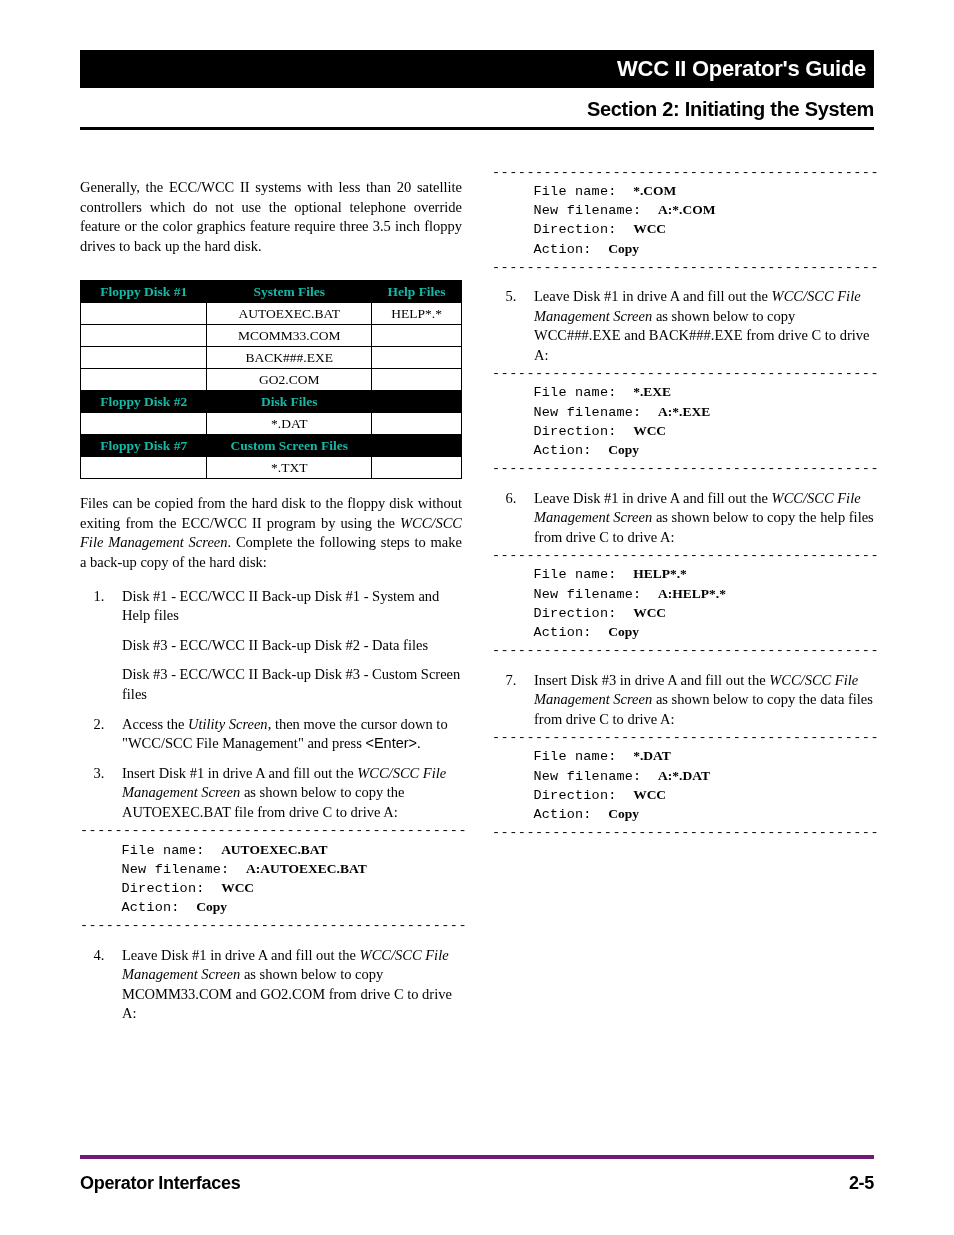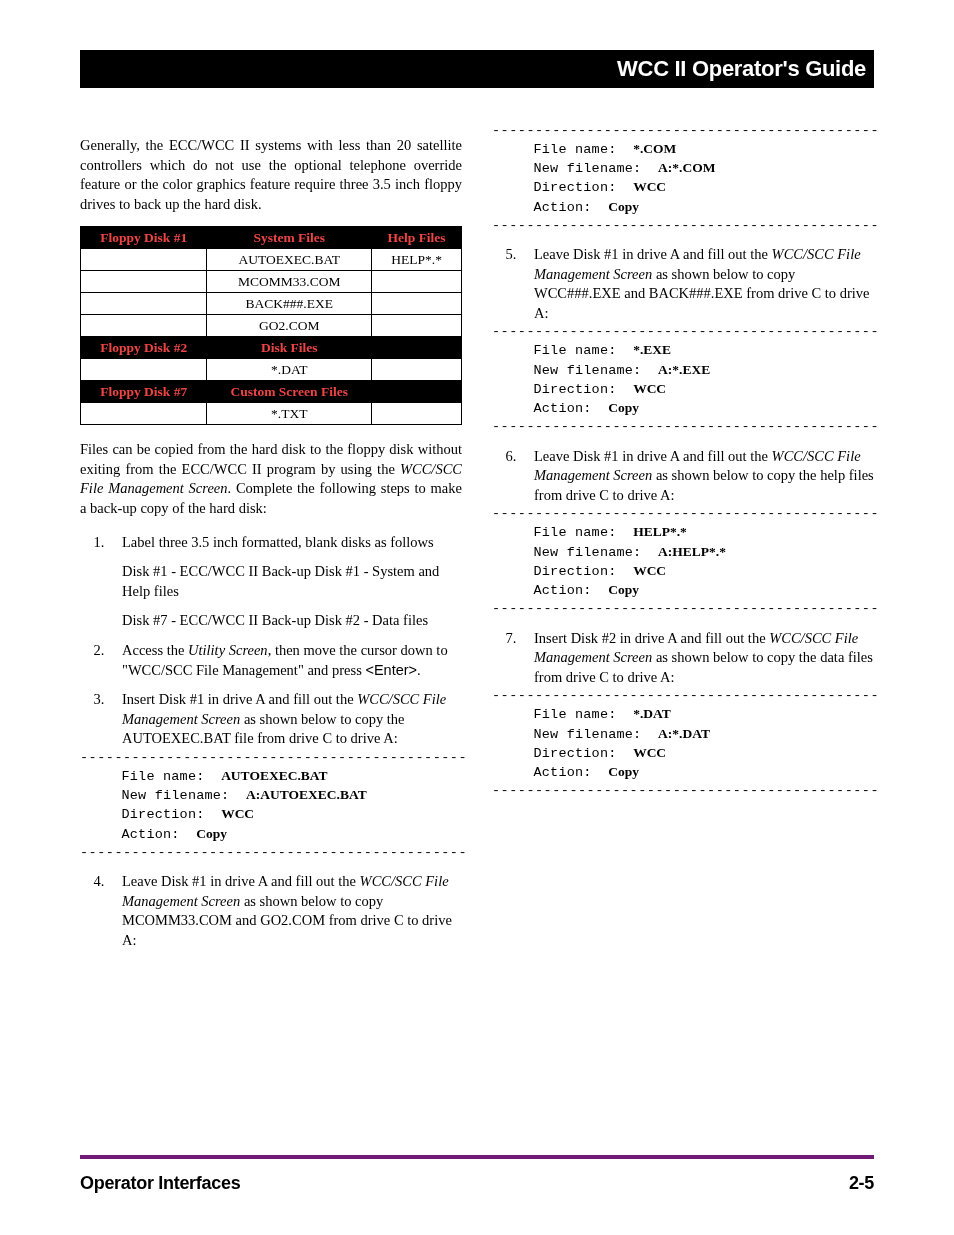--- a/index.html
+++ b/index.html
@@ -45,38 +45,38 @@
   .columns {
     display: flex;
     gap: 30px;
     margin-top: 34px;
     flex: 1;
   }
   .col {
     flex: 1;
     min-width: 0;
   }
-  .intro { text-align: justify; margin-bottom: 12px; }
+  .intro { text-align: justify; margin-bottom: 24px; }
   table.disk-table {
     border-collapse: collapse;
     width: 100%;
     font-size: 13.5px;
     margin-bottom: 14px;
   }
   table.disk-table th, table.disk-table td {
     border: 1px solid #000;
     padding: 1px 6px;
     text-align: center;
     vertical-align: middle;
     height: 19px;
   }
   table.disk-table th,
   table.disk-table tr.hdrrow td {
     background: #000;
-    color: #ef4444;
+    color: #14b8a6;
     font-weight: bold;
   }
   .after-table { text-align: justify; }
   .italic { font-style: italic; }
   .monokey { font-family: Arial, Helvetica, sans-serif; font-weight: 400; }
   ol.steps {
     padding-left: 28px;
     margin: 4px 0 0 0;
   }
   ol.steps > li {
@@ -105,20 +105,21 @@
     font-size: 18px;
     letter-spacing: -0.3px;
   }
 </style>
 </head>
 <body>
 
 <div class="page">
 
   <div class="header-black">WCC II Operator's Guide</div>
+  <div class="section-title">Section 2:  Initiating the System</div>
 
   <div class="columns">
 
     <div class="col">
 
       <p class="intro">Generally, the ECC/WCC II systems with less than 20 satellite controllers which do not use the optional telephone override feature or the color graphics feature require three 3.5 inch floppy drives to back up the hard disk.</p>
 
       <table class="disk-table">
         <tbody id="disk-table-body">
             <tr class="hdrrow">
@@ -168,23 +169,23 @@
             </tr>
           </tbody>
       </table>
 
       <p class="after-table">
         <span>Files can be copied from the hard disk to the floppy disk without exiting from the ECC/WCC II program by using the </span><span class="italic">WCC/SCC File Management Screen</span><span>. Complete the following steps to make a back-up copy of the hard disk:</span>
       </p>
 
       <ol class="steps">
         <li>
-          <span>Label three 3.5 inch formatted, blank disks as follows</span>
           <p>Disk #1 - ECC/WCC II Back-up Disk #1 - System and Help files</p>
-          <p>Disk #7 - ECC/WCC II Back-up Disk #2 - Data files</p>
+          <p>Disk #3 - ECC/WCC II Back-up Disk #2 - Data files</p>
+          <p>Disk #3 - ECC/WCC II Back-up Disk #3 - Custom Screen files</p>
         </li>
         <li>
           <span>Access the </span><span class="italic">Utility Screen</span><span>, then move the cursor down to "WCC/SCC File Management" and press </span><span class="monokey">&lt;Enter&gt;</span><span>.</span>
         </li>
         <li>
           <span>Insert Disk #1 in drive A and fill out the </span><span class="italic">WCC/SCC File Management Screen</span><span> as shown below to copy the AUTOEXEC.BAT file from drive C to drive A:</span>
           <div class="screen-block" id="sb3" style="margin-left: -42px;"><span class="sb-line dashes">---------------------------------------------</span><span class="sb-line"></span><span class="sb-line"><span class="lbl">     File name:  </span><span class="val">AUTOEXEC.BAT</span></span><span class="sb-line"><span class="lbl">     New filename:  </span><span class="val">A:AUTOEXEC.BAT</span></span><span class="sb-line"><span class="lbl">     Direction:  </span><span class="val">WCC</span></span><span class="sb-line"><span class="lbl">     Action:  </span><span class="val">Copy</span></span><span class="sb-line dashes">---------------------------------------------</span></div>
         </li>
         <li>
           <span>Leave Disk #1 in drive A and fill out the </span><span class="italic">WCC/SCC File Management Screen</span><span> as shown below to copy MCOMM33.COM and GO2.COM from drive C to drive A:</span>
@@ -199,21 +200,21 @@
       <ol class="steps" start="5">
         <li>
           <span>Leave Disk #1 in drive A and fill out the </span><span class="italic">WCC/SCC File Management Screen</span><span> as shown below to copy WCC###.EXE and BACK###.EXE from drive C to drive A:</span>
           <div class="screen-block" id="sb5" style="margin-left: -42px;"><span class="sb-line dashes">---------------------------------------------</span><span class="sb-line"></span><span class="sb-line"><span class="lbl">     File name:  </span><span class="val">*.EXE</span></span><span class="sb-line"><span class="lbl">     New filename:  </span><span class="val">A:*.EXE</span></span><span class="sb-line"><span class="lbl">     Direction:  </span><span class="val">WCC</span></span><span class="sb-line"><span class="lbl">     Action:  </span><span class="val">Copy</span></span><span class="sb-line dashes">---------------------------------------------</span></div>
         </li>
         <li>
           <span>Leave Disk #1 in drive A and fill out the </span><span class="italic">WCC/SCC File Management Screen</span><span> as shown below to copy the help files from drive C to drive A:</span>
           <div class="screen-block" id="sb6" style="margin-left: -42px;"><span class="sb-line dashes">---------------------------------------------</span><span class="sb-line"></span><span class="sb-line"><span class="lbl">     File name:  </span><span class="val">HELP*.*</span></span><span class="sb-line"><span class="lbl">     New filename:  </span><span class="val">A:HELP*.*</span></span><span class="sb-line"><span class="lbl">     Direction:  </span><span class="val">WCC</span></span><span class="sb-line"><span class="lbl">     Action:  </span><span class="val">Copy</span></span><span class="sb-line dashes">---------------------------------------------</span></div>
         </li>
         <li>
-          <span>Insert Disk #2 in drive A and fill out the </span><span class="italic">WCC/SCC File Management Screen</span><span> as shown below to copy the data files from drive C to drive A:</span>
+          <span>Insert Disk #3 in drive A and fill out the </span><span class="italic">WCC/SCC File Management Screen</span><span> as shown below to copy the data files from drive C to drive A:</span>
           <div class="screen-block" id="sb7" style="margin-left: -42px;"><span class="sb-line dashes">---------------------------------------------</span><span class="sb-line"></span><span class="sb-line"><span class="lbl">     File name:  </span><span class="val">*.DAT</span></span><span class="sb-line"><span class="lbl">     New filename:  </span><span class="val">A:*.DAT</span></span><span class="sb-line"><span class="lbl">     Direction:  </span><span class="val">WCC</span></span><span class="sb-line"><span class="lbl">     Action:  </span><span class="val">Copy</span></span><span class="sb-line dashes">---------------------------------------------</span></div>
         </li>
       </ol>
     </div>
 
   </div>
 
   <div class="footer">
     <span>Operator Interfaces</span>
     <span>2-5</span>

